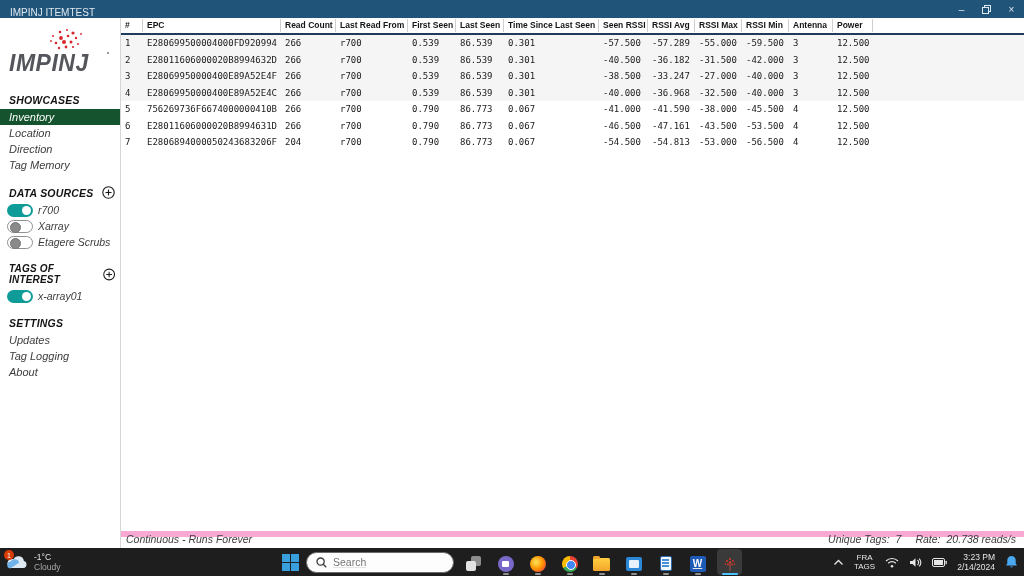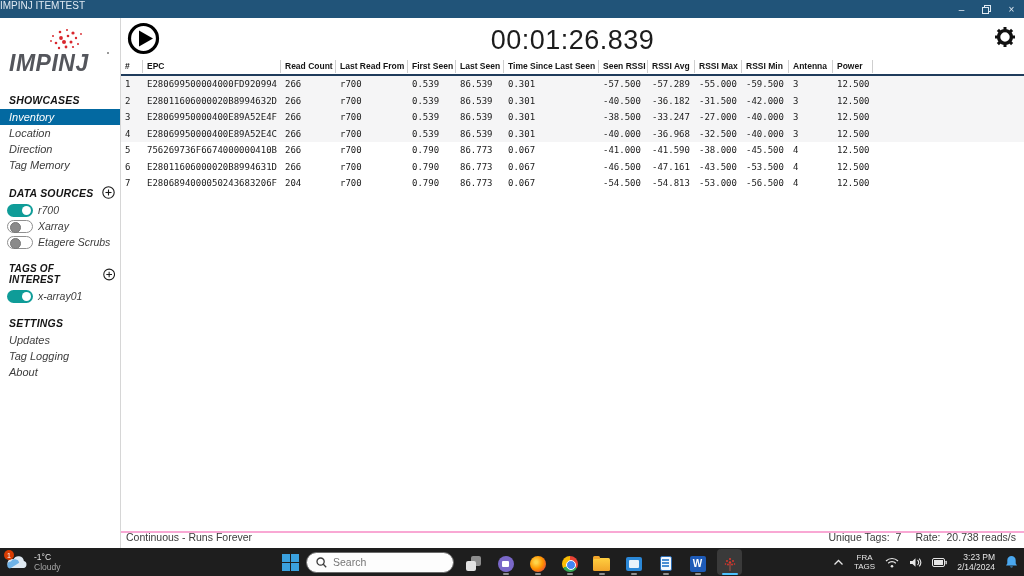--- a/index.html
+++ b/index.html
@@ -1,36 +1,36 @@
 <!DOCTYPE html>
 <html><head>
 <meta charset="utf-8">
 <style>
   * { margin:0; padding:0; box-sizing:border-box; }
   html,body { width:1024px; height:576px; overflow:hidden;
     font-family:"Liberation Sans", sans-serif; background:#fff; }
 
   
   .titlebar { height:18px; background:#215479; color:#dfe9f2; display:flex;
-    align-items:flex-start; font-size:10px; }
+    align-items:flex-end; padding-left:10px; font-size:10px; }
   .win-controls { margin-left:auto; display:flex; height:100%; }
   .win-btn { width:25px; display:flex; align-items:center; justify-content:center;
     font-size:10px; color:#dfe9f2; cursor:default; }
 
   
   .app { display:flex; height:530px; background:#fff; }
   .sidebar { width:121px; min-width:121px; border-right:1px solid #d6d6d6; padding-top:6px;font-style:italic; }
   .main { flex:1; display:flex; flex-direction:column; position:relative; }
 
   
   .logo-wrap { margin:2px 8px 8px 8px; }
   .side-header { font-size:10.5px; font-weight:bold; color:#141414; padding:4px 5px 3px 9px;
     display:flex; align-items:center; justify-content:space-between; letter-spacing:.2px; }
   .side-item { font-size:11px; color:#3d3d3d; padding:0 9px; height:16px; line-height:16px; cursor:default; }
-  .side-item.selected { background:#0369a1; color:#fff; }
+  .side-item.selected { background:#14532d; color:#fff; }
   .side-gap { height:9px; }
   .toggle-row { display:flex; align-items:center; gap:5px; padding:0 7px; height:16px;
     font-size:10.5px; color:#3d3d3d; }
   .toggle { width:26px; height:13px; border-radius:7px; position:relative; flex:0 0 26px; }
   .toggle.on { background:#0f9c98; }
   .toggle.on::after { content:''; position:absolute; right:2px; top:2px; width:9px; height:9px;
     background:#fff; border-radius:50%; }
   .toggle.off { background:#fff; border:1px solid #8f8f8f; }
   .toggle.off::after { content:''; position:absolute; left:2px; top:1px; width:9px; height:9px;
     background:#8a8a8a; border-radius:50%; border:1px solid #777; }
@@ -48,36 +48,36 @@
   .th.fill { flex:1; border-right:none; }
   .trow { display:flex; height:16.5px; align-items:center;
     font-family:"DejaVu Sans Mono", monospace; font-size:9px; color:#1a1a1a; }
   .trow.shaded { background:#f5f5f6; }
   .td { padding:0 4px; white-space:nowrap; overflow:hidden; }
   .c0{width:22px}.c1{width:138px}.c2{width:55px}.c3{width:72px}.c4{width:48px}
   .c5{width:48px}.c6{width:95px}.c7{width:49px}.c8{width:47px}.c9{width:47px}
   .c10{width:47px}.c11{width:44px}.c12{width:40px}
 
   
-  .statusbar { margin-top:auto; height:17px; border-top:2px solid #f9a8d4; display:flex;
-    align-items:center; font-size:10.5px; color:#3c3c3c; padding:0 8px 7px 5px; }
+  .statusbar { margin-top:auto; height:17px; border-top:6px solid #f9a8d4; display:flex;
+    align-items:center; font-size:10.5px; color:#3c3c3c; padding:0 8px 7px 5px;font-style:italic; }
   .status-right { margin-left:auto; display:flex; gap:6px; align-items:center; }
   .status-right .v { margin-right:8px; }
 
   
   .taskbar { height:28px; background:#1e1e1e; display:flex; align-items:center;
     position:relative; color:#e6e6e6; }
   .tb-weather { position:absolute; left:6px; display:flex; align-items:center; gap:6px; cursor:pointer; }
   .cloud-wrap { position:relative; width:22px; height:18px; }
   .badge { position:absolute; left:-2px; top:-3px; background:#d83b01; color:#fff;
     font-size:7px; width:10px; height:10px; border-radius:50%; display:flex;
     align-items:center; justify-content:center; z-index:2; }
   .wx-text { font-size:8.5px; line-height:10px; color:#e6e6e6; }
   .wx-text .cond { color:#a8a8a8; }
-  .tb-center { margin:0 auto; display:flex; align-items:center; gap:7px; }
+  .tb-center { margin:0 auto; display:flex; align-items:center; gap:7px;text-decoration:underline; }
   .win-logo { width:17px; height:17px; display:grid; grid-template-columns:8px 8px;
     grid-template-rows:8px 8px; gap:1px; cursor:pointer; }
   .win-logo span { background:#3aa0dd; }
   .search-pill { width:148px; height:21px; border-radius:11px; background:#fdfdfd;
     border:1px solid #6b6b6b; display:flex; align-items:center; gap:6px; padding-left:9px; cursor:text; }
   .search-pill input { border:none; outline:none; background:transparent; font-size:10.5px;
     color:#444; width:100px; font-family:"Liberation Sans", sans-serif; }
   .tb-app { width:25px; height:26px; display:flex; flex-direction:column; align-items:center;
     justify-content:flex-end; gap:1px; cursor:pointer; position:relative; }
   .tb-ico { width:17px; height:17px; display:flex; align-items:center; justify-content:center; }
@@ -206,41 +206,20 @@
     <div class="side-gap"></div>
     <div class="side-header">
       <span>SETTINGS</span>
     </div>
     <div class="side-item">Updates</div>
     <div class="side-item">Tag Logging</div>
     <div class="side-item">About</div>
   </div>
 
   <div class="main">
-    <div class="topbar">
-      <svg class="play-btn" viewBox="0 0 33 33">
-        <circle cx="16.5" cy="16.5" r="14" fill="none" stroke="#000" stroke-width="3.2"></circle>
-        <polygon points="12,8.5 26,16.5 12,24.5" fill="#000"></polygon>
-      </svg>
-      <div class="timer">00:01:26.839</div>
-      <svg class="gear-btn" viewBox="0 0 24 24">
-        <g stroke="#111" stroke-width="3">
-          <line x1="12" y1="2" x2="12" y2="6"></line>
-            <line x1="12" y1="18" x2="12" y2="22"></line>
-          <line x1="2" y1="12" x2="6" y2="12"></line>
-            <line x1="18" y1="12" x2="22" y2="12"></line>
-          <line x1="4.9" y1="4.9" x2="7.8" y2="7.8"></line>
-            <line x1="16.2" y1="16.2" x2="19.1" y2="19.1"></line>
-          <line x1="4.9" y1="19.1" x2="7.8" y2="16.2"></line>
-            <line x1="16.2" y1="7.8" x2="19.1" y2="4.9"></line>
-        </g>
-        <circle cx="12" cy="12" r="6.4" fill="none" stroke="#111" stroke-width="3.4"></circle>
-        <circle cx="12" cy="12" r="2.6" fill="#fff"></circle>
-      </svg>
-    </div>
 
     <div>
       <div class="thead">
         <span class="th c0">#</span>
         <span class="th c1">EPC</span>
         <span class="th c2">Read Count</span>
         <span class="th c3">Last Read From</span>
         <span class="th c4">First Seen</span>
         <span class="th c5">Last Seen</span>
         <span class="th c6">Time Since Last Seen</span>

